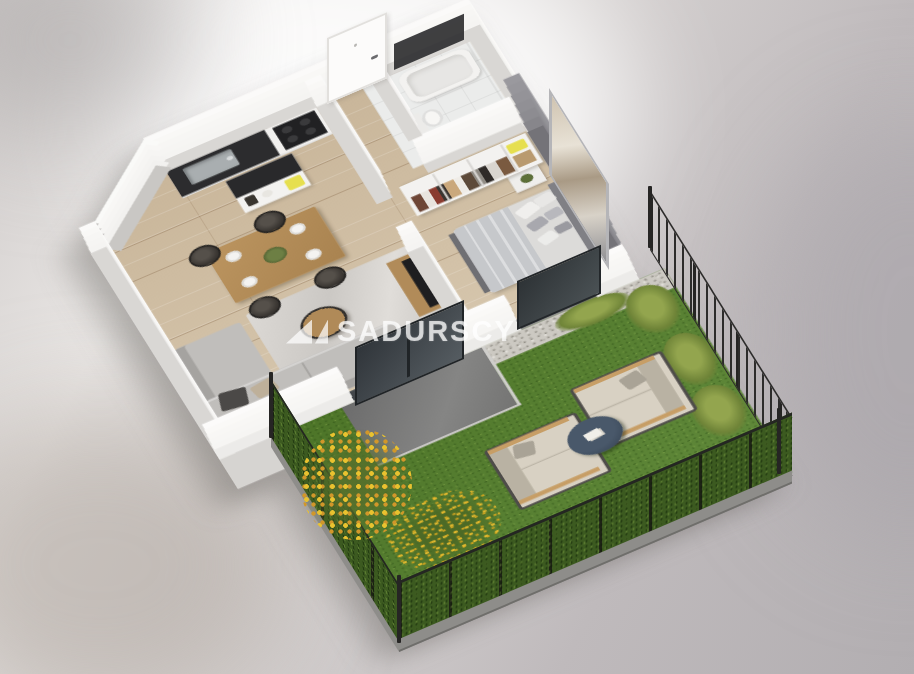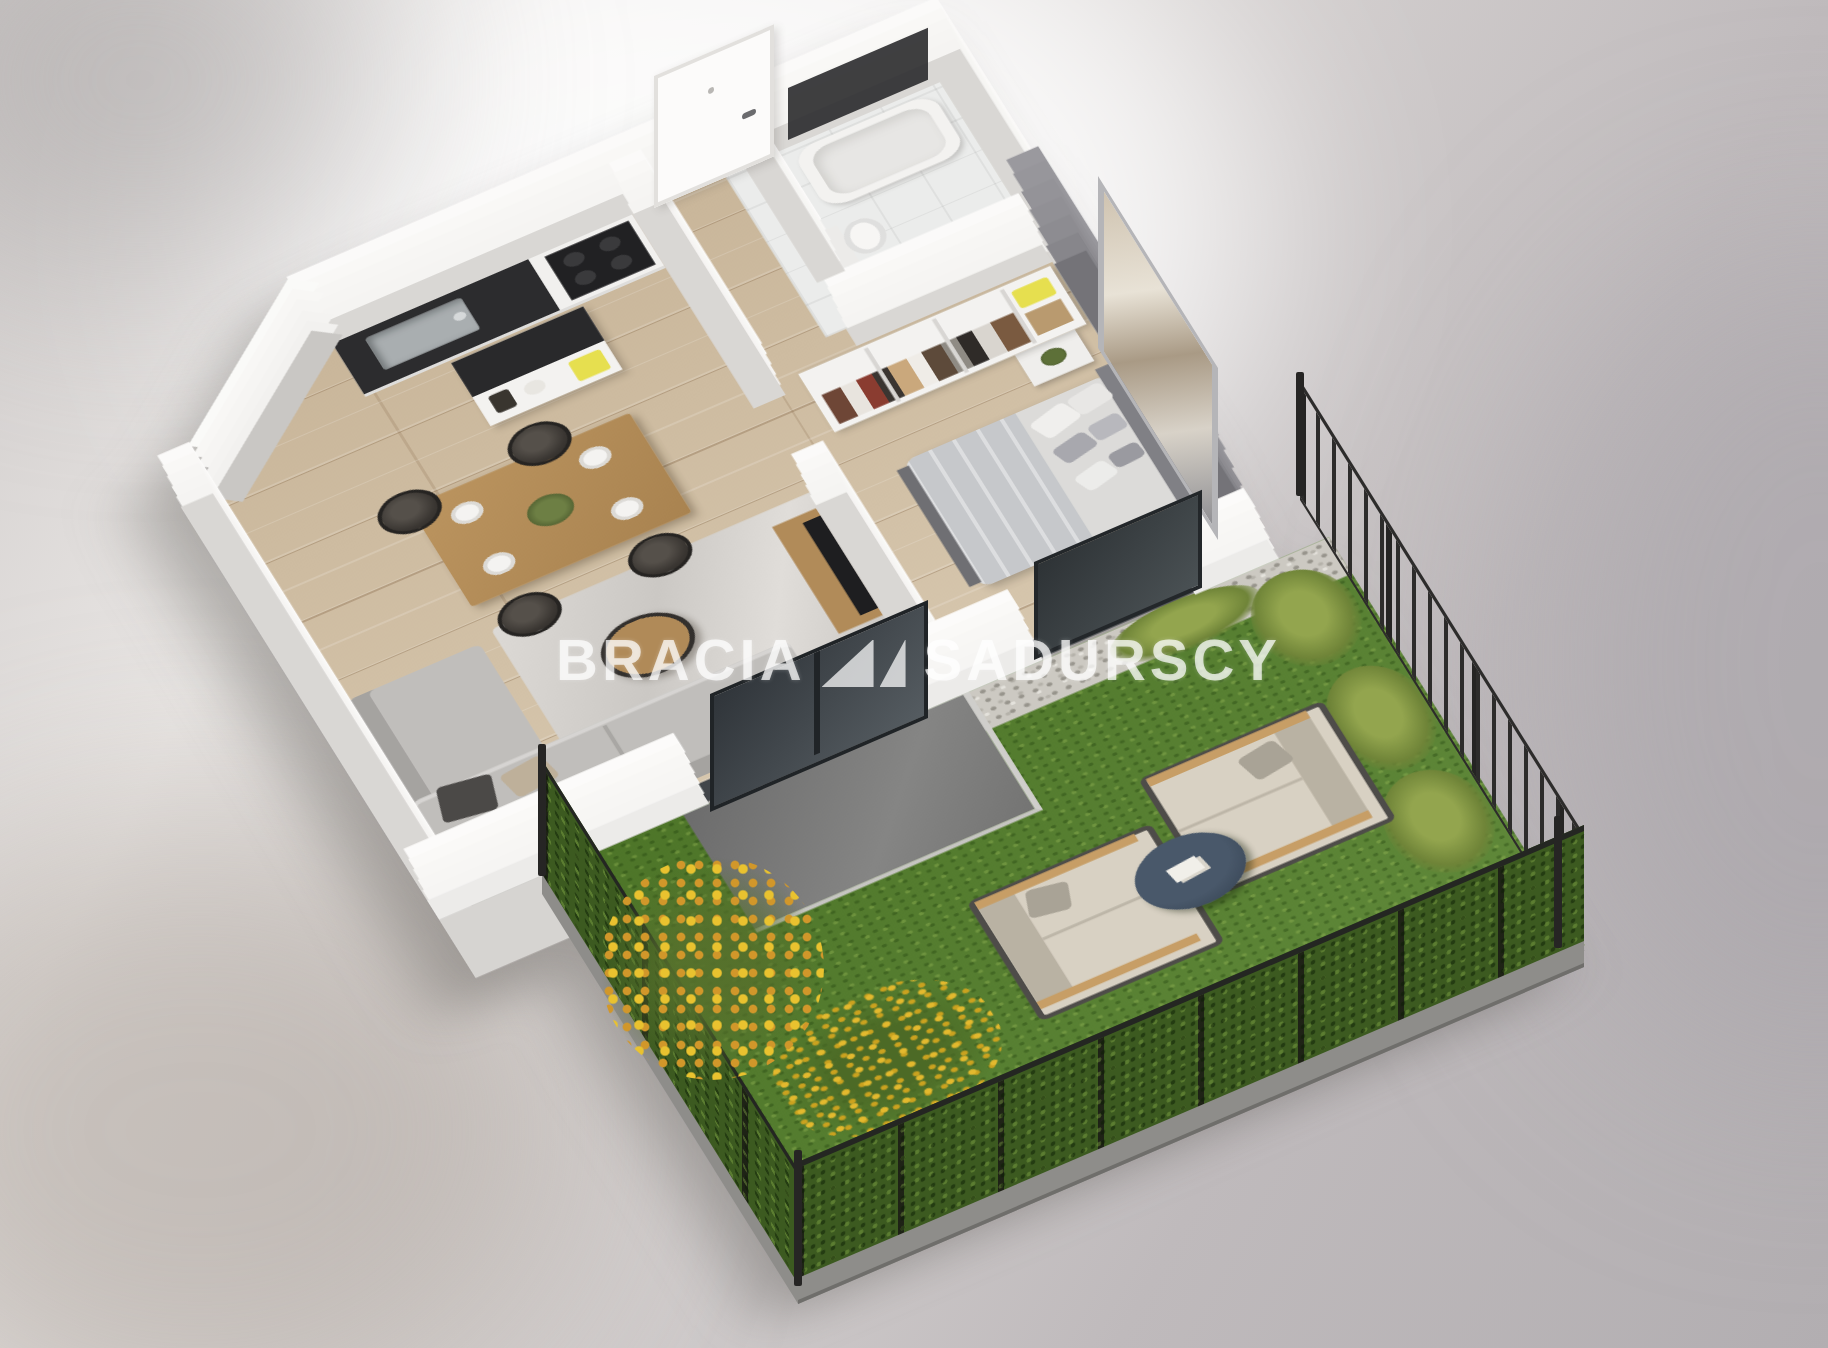--- a/index.html
+++ b/index.html
@@ -203,17 +203,16 @@
 <div class="a ov hedge" style="left:271px;top:380px;width:128px;height:57px;transform:skewY(58deg);z-index:9"></div>
 <div class="a ov" style="left:271px;top:437px;width:128px;height:10px;transform:skewY(58deg);z-index:9;background:#8e8d8a"></div>
 <div class="a post" style="left:269px;top:372px;height:66px"></div>
 <div class="a post" style="left:397px;top:575px;height:68px"></div>
 <div class="a post" style="left:648px;top:186px;height:62px"></div>
 <div class="a post" style="left:777px;top:408px;height:66px"></div>
 
 <div class="a" style="left:300px;top:428px;width:112px;height:112px;z-index:10;border-radius:50%;background:radial-gradient(#e9c22f 2px,transparent 2.8px),radial-gradient(#d1972a 1.8px,transparent 2.5px),radial-gradient(ellipse,rgba(86,112,44,.9) 25%,rgba(86,112,44,0) 70%);background-size:13px 13px,9px 9px,100% 100%"></div>
 
 <div id="wm" class="a">
-  <span>BRACIA</span>
   <span class="tri" style="width:26px;height:24px;margin-left:8px;clip-path:polygon(100% 0,100% 100%,0 100%)"></span>
   <span class="tri" style="width:13px;height:24px;margin-left:3px;margin-right:9px;clip-path:polygon(100% 0,100% 100%,0 100%)"></span>
   <span>SADURSCY</span>
 </div>
 
 </body></html>

